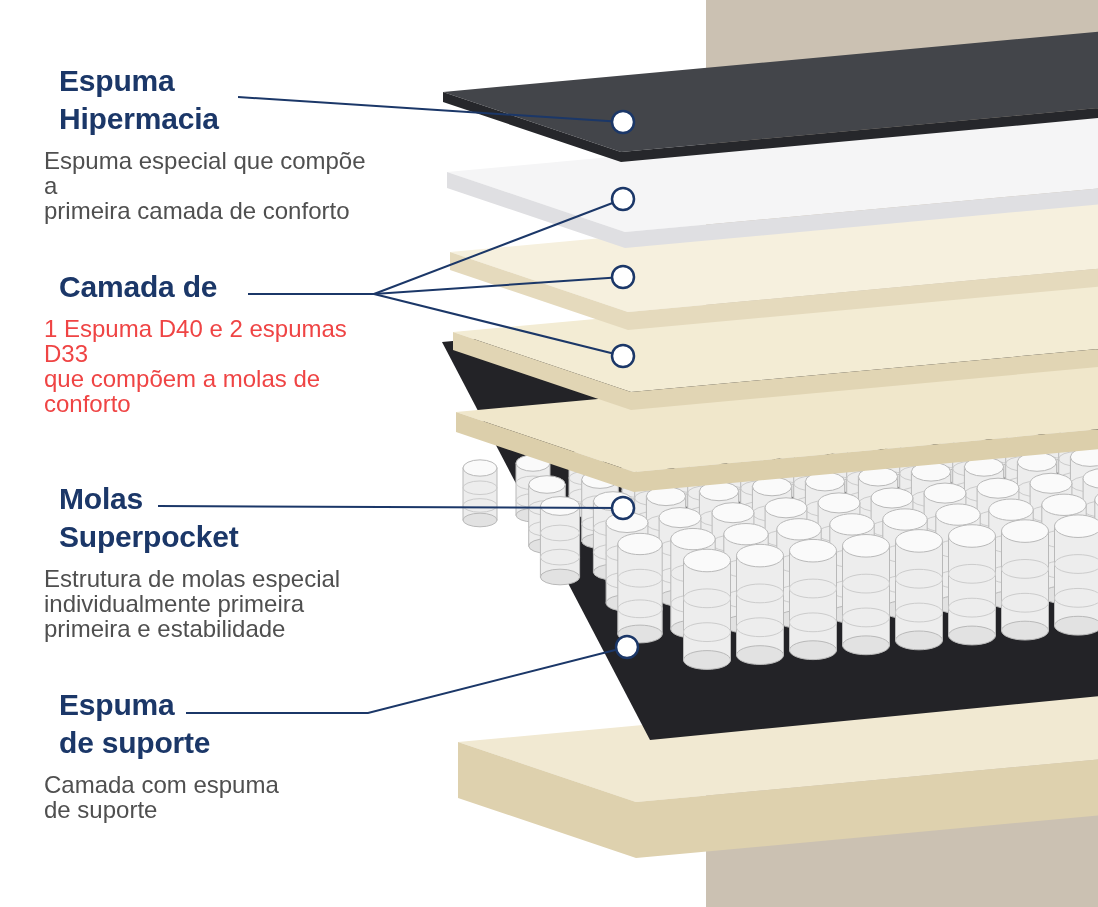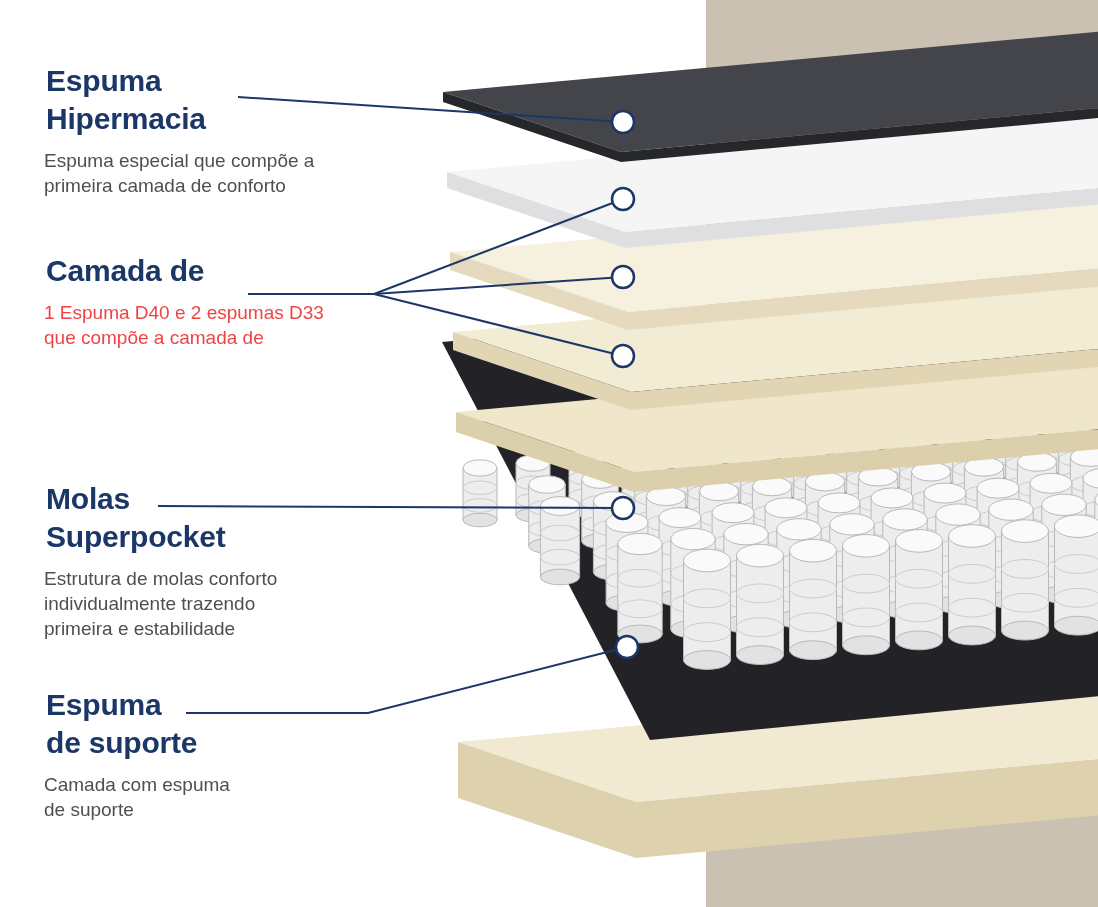--- a/index.html
+++ b/index.html
@@ -15,32 +15,32 @@
     left:706px;top:0;width:392px;height:907px;
     z-index:0;
   }
   #mx{
     position:absolute;left:0;top:0;z-index:1;
   }
   .label-block{
     position:absolute;left:44px;z-index:2;width:340px;
   }
   #b1{top:62px}
-  #b2{top:252px}
+  #b2{top:268px}
   #b3{top:480px}
   #b4{top:686px}
   .heading{
-    margin:0 0 10px 2px;
+    margin:0 0 10px 15px;
     font-size:30px;font-weight:bold;line-height:38px;
     letter-spacing:-0.2px;
   }
   .heading span{display:block;}
   .body{
     margin:0;
-    font-size:19px;line-height:25px;
+    font-size:24px;line-height:25px;
   }
   .body span{display:block;}
 </style>
 </head>
 <body>
 
 <div class="stage">
 
   <div class="beige-panel" style="background: rgb(203, 193, 178);"></div>
 
@@ -408,32 +408,33 @@
       <span>primeira camada de conforto</span>
     </p>
   </div>
 
   <div class="label-block" id="b2">
     <h2 class="heading" style="color: rgb(27, 55, 104);">
       <span>Camada de</span>
     </h2>
     <p class="body" style="color: #ef4444;">
       <span>1 Espuma D40 e 2 espumas D33</span>
-      <span>que compõe a camada de</span>
+      <span>que compõem a molas de</span>
+      <span>conforto</span>
     </p>
   </div>
 
   <div class="label-block" id="b3">
     <h2 class="heading" style="color: rgb(27, 55, 104);">
       <span>Molas</span>
       <span>Superpocket</span>
     </h2>
     <p class="body" style="color: rgb(79, 79, 79);">
-      <span>Estrutura de molas conforto</span>
-      <span>individualmente trazendo</span>
+      <span>Estrutura de molas especial</span>
+      <span>individualmente primeira</span>
       <span>primeira e estabilidade</span>
     </p>
   </div>
 
   <div class="label-block" id="b4">
     <h2 class="heading" style="color: rgb(27, 55, 104);">
       <span>Espuma</span>
       <span>de suporte</span>
     </h2>
     <p class="body" style="color: rgb(79, 79, 79);">

